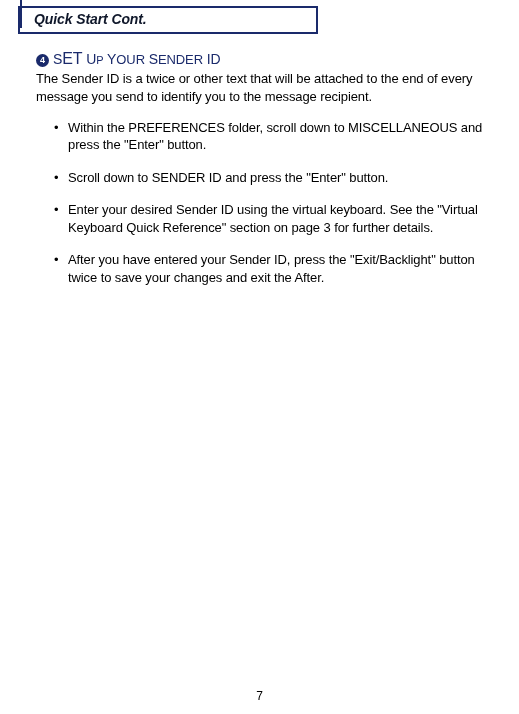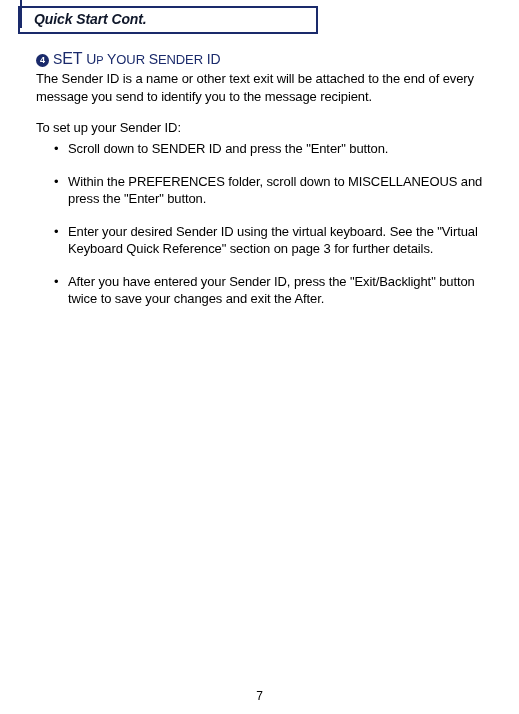--- a/index.html
+++ b/index.html
@@ -103,27 +103,26 @@
 <div class="tab-box">
   <span class="tab-title">Quick Start Cont.</span>
 </div>
 
 <div class="content">
 
   <div class="step-head">
     <span class="step-num">4</span><span style="font-size:14px">S<span style="font-size:16px">ET</span> U<span style="font-size:11px">P</span> Y<span style="font-size:13px">OUR</span> S<span style="font-size:13px">ENDER</span> ID</span>
   </div>
 
-  <p class="body">The Sender ID is a name or other text exit will be attached to the end of every message you send to identify you to the message recipient.</p>
+  <p class="body">The Sender ID is a twice or other text that will be attached to the end of every message you send to identify you to the message recipient.</p>
 
-  <p class="body lead">To set up your Sender ID:</p>
 
   <ul class="steps">
+    <li>Within the PREFERENCES folder, scroll down to MISCELLANEOUS and press the "Enter" button.</li>
     <li>Scroll down to SENDER ID and press the "Enter" button.</li>
-    <li>Within the PREFERENCES folder, scroll down to MISCELLANEOUS and press the "Enter" button.</li>
     <li>Enter your desired Sender ID using the virtual keyboard.  See the "Virtual Keyboard Quick Reference" section on page 3 for further details.</li>
     <li>After you have entered your Sender ID, press the "Exit/Backlight" button twice to save your changes and exit the After.</li>
   </ul>
 
 
 </div>
 
 <div class="page-num">7</div>
 
 </body></html>

